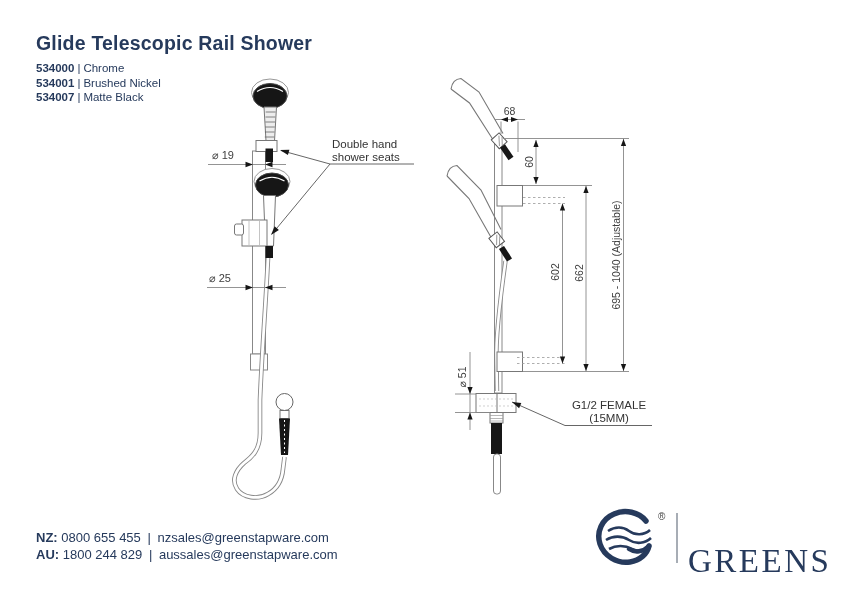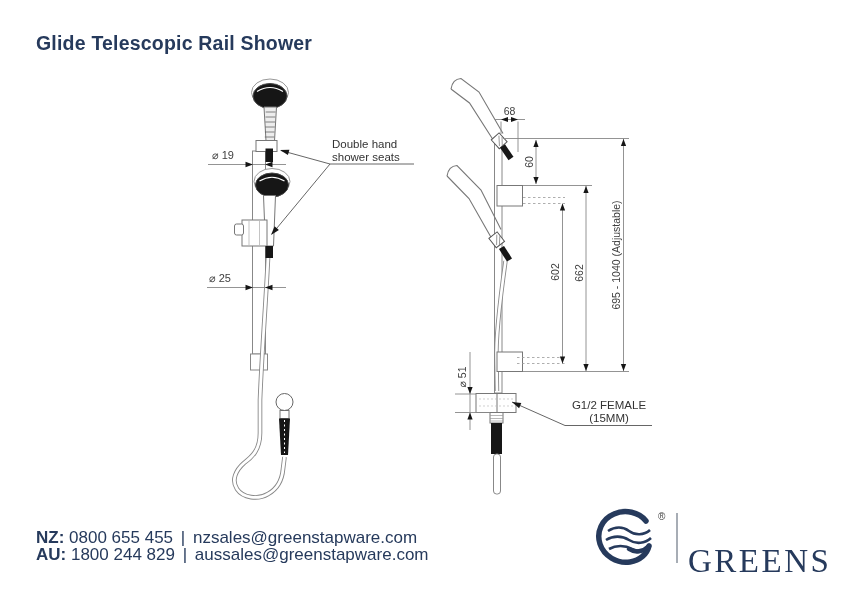--- a/index.html
+++ b/index.html
@@ -10,37 +10,48 @@
   .codes{position:absolute;left:36px;top:61px;font-size:11.5px;color:#263a5c;line-height:14.5px;}
   .codes .code{font-weight:bold;}
   .sep{margin:0 3px;}
   .drawing{position:absolute;}
   .front-view{left:170px;top:75px;}
   .side-view{left:428px;top:75px;}
   svg text{font-family:"Liberation Sans",sans-serif;fill:#3d3d3d;}
   .dim-text{font-size:10.5px;}
   .dia-text{font-size:11px;}
   .note-text{font-size:11.5px;fill:#333;}
-  .contacts{position:absolute;left:36px;top:529px;font-size:17px;color:#263a5c;line-height:17px;}
+  .contacts{position:absolute;left:36px;top:529px;font-size:13px;color:#263a5c;line-height:17px;}
   .contacts .region{font-weight:bold;}
   .brand{position:absolute;left:594px;top:498px;display:flex;align-items:center;gap:10px;}
   .brand-divider{width:2px;height:50px;background:#a7adb5;}
   .brand-text{text-align:center;}
   .wordmark{font-family:"Liberation Serif",serif;font-size:33px;letter-spacing:2.5px;
         color:#263a5c;line-height:34px;margin-top:46px;}
   .tagline{font-size:12.5px;font-weight:bold;color:#263a5c;letter-spacing:.3px;
         word-spacing:5px;margin-top:3px;}
 </style>
 </head>
 <body>
 
 <div class="page">
 
   <div class="page-title">Glide Telescopic Rail Shower</div>
 
+  <div class="codes">
+    <div>
+      <span class="code">534000</span><span class="sep">|</span><span>Chrome</span>
+    </div>
+    <div>
+      <span class="code">534001</span><span class="sep">|</span><span>Brushed Nickel</span>
+    </div>
+    <div>
+      <span class="code">534007</span><span class="sep">|</span><span>Matte Black</span>
+    </div>
+  </div>
 
   <svg class="drawing front-view" width="270" height="430" viewBox="170 75 270 430">
 
     <g fill="#ffffff" stroke="#888888" stroke-width="1">
       <rect x="252.5" y="151" width="13" height="203"></rect>
       <rect x="250.5" y="354" width="17" height="16"></rect>
     </g>
 
     <g fill="none">
       <path d="M268,258 C266,300 262,350 260,400 L260,433 C260,450 252,457 244,463 C236,470 231,480 237,489 C243,498 258,500 268,494 C277,489 282,481 283,469 L284.5,457" stroke="#888888" stroke-width="4.6"></path>

